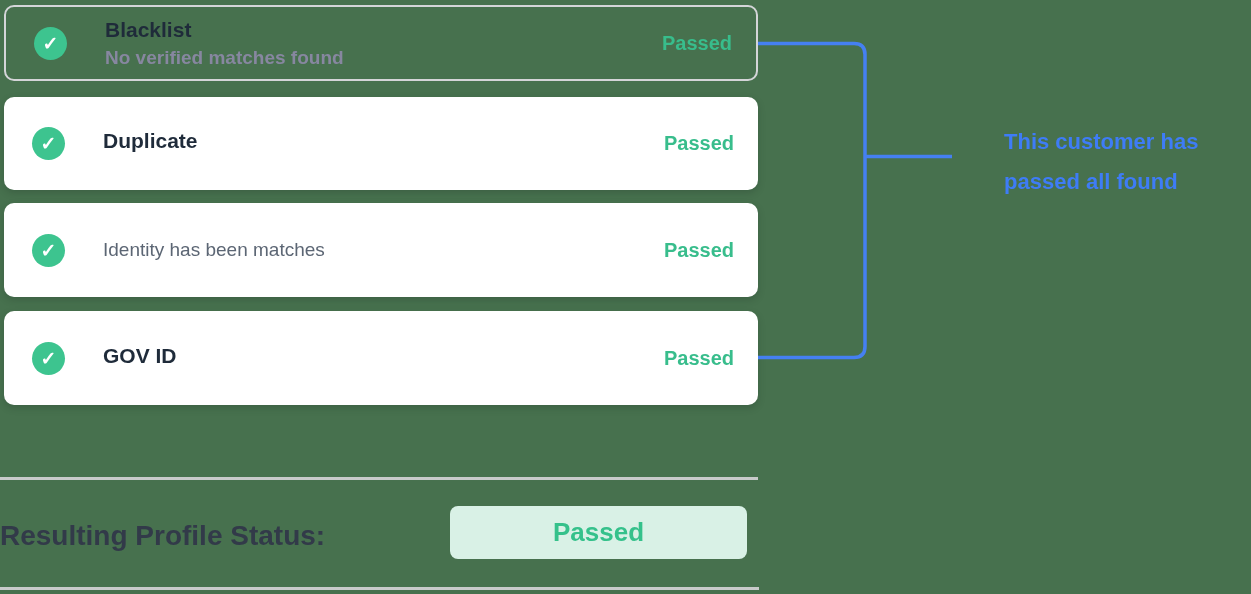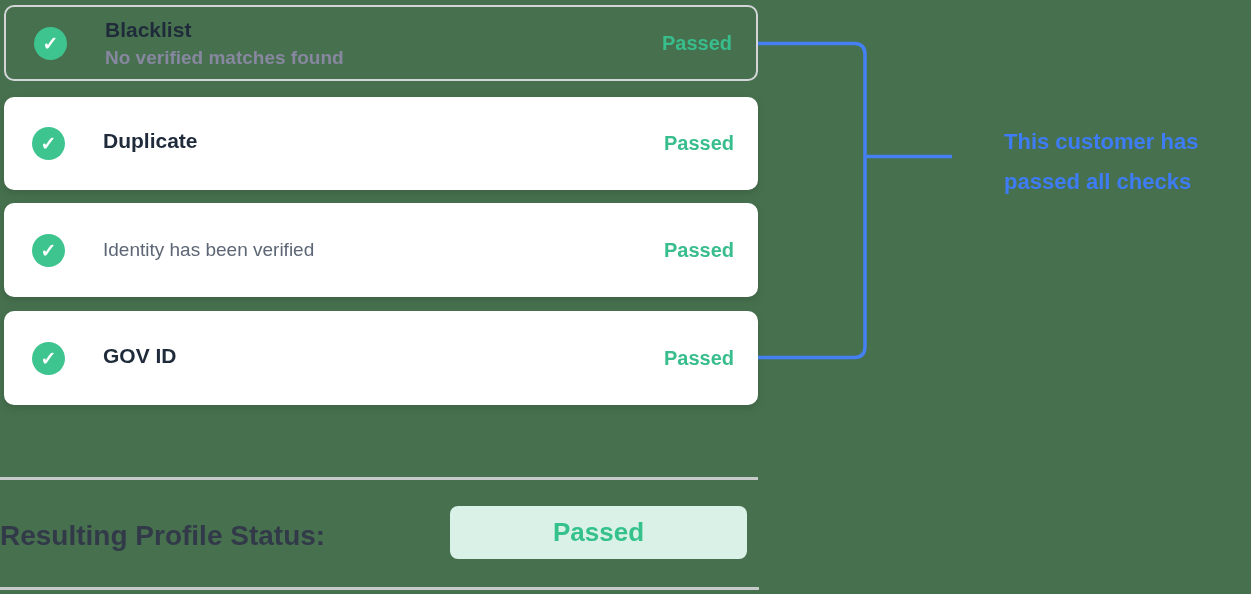--- a/index.html
+++ b/index.html
@@ -150,42 +150,42 @@
       <div class="card-title">Duplicate</div>
     </div>
     <div class="status-badge">Passed</div>
   </div>
 
   <div class="card card3">
     <div class="check-circle">
       <span>✓</span>
     </div>
     <div class="card-text">
-      <div class="card-sub">Identity has been verified</div>
+      <div class="card-sub">Identity has been matches</div>
     </div>
     <div class="status-badge">Passed</div>
   </div>
 
   <div class="card card4">
     <div class="check-circle">
       <span>✓</span>
     </div>
     <div class="card-text">
       <div class="card-title">GOV ID</div>
     </div>
     <div class="status-badge">Passed</div>
   </div>
 
   <svg class="bracket-svg" viewBox="0 0 200 340" xmlns="http://www.w3.org/2000/svg">
     <path d="M2 13.5 H98 Q109 13.5 109 24.5 V316.5 Q109 327.5 98 327.5 H2 M109 126.5 H196" fill="none" stroke="#4580F2" stroke-width="3.5"></path>
   </svg>
 
   <div class="annotation">
     <div>This customer has</div>
-    <div>passed all checks</div>
+    <div>passed all found</div>
   </div>
 
   <div class="divider divider-top"></div>
 
   <div class="result-label">Resulting Profile Status:</div>
 
   <div class="result-button">
     <span>Passed</span>
   </div>
 

